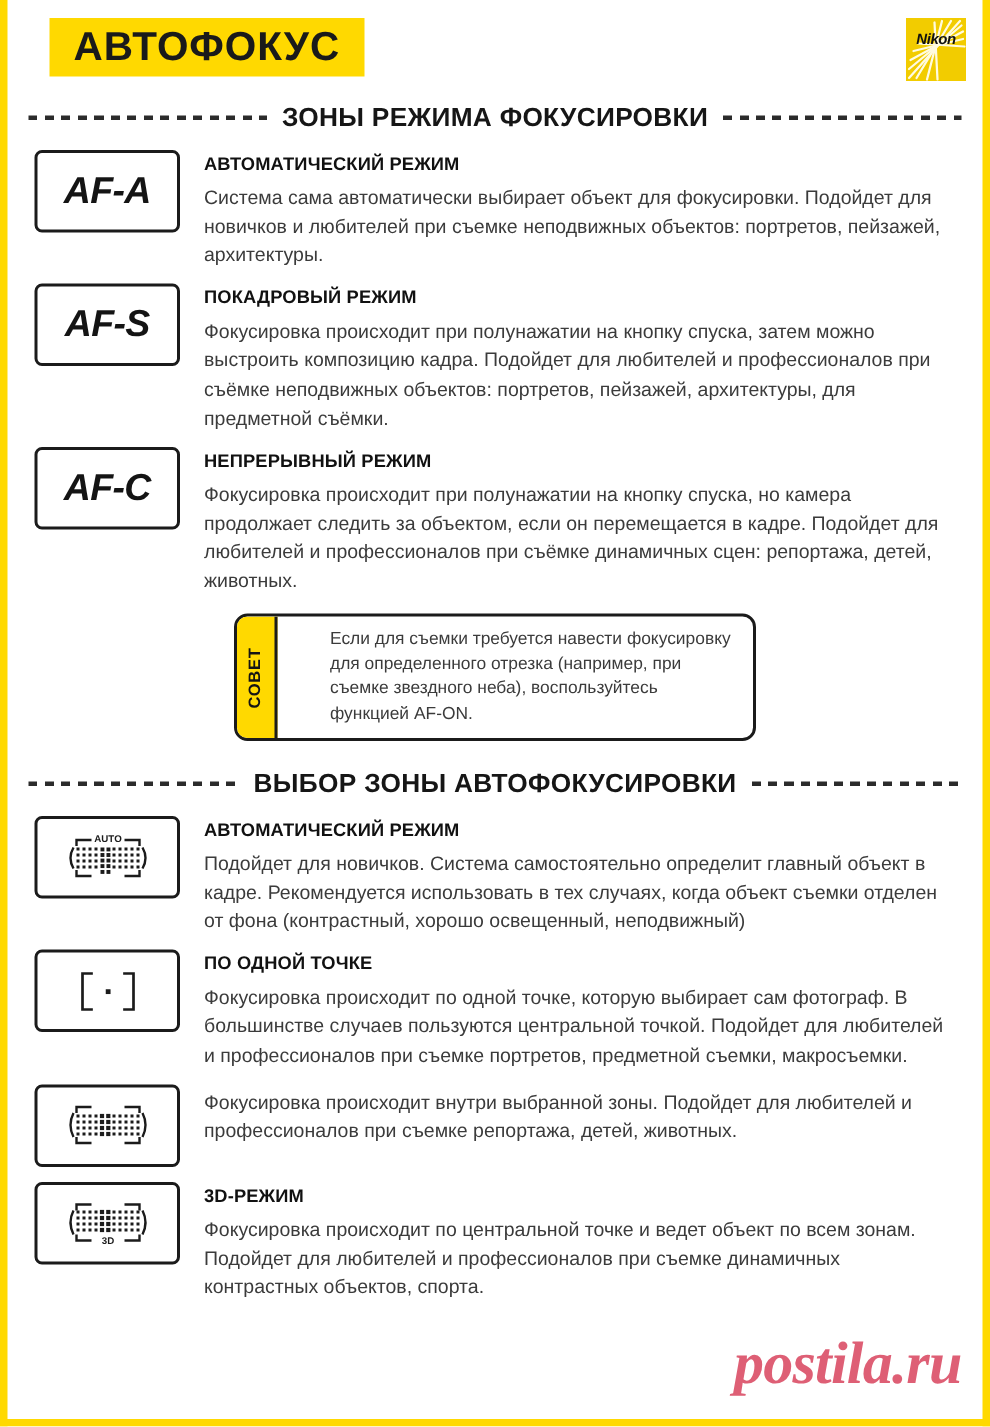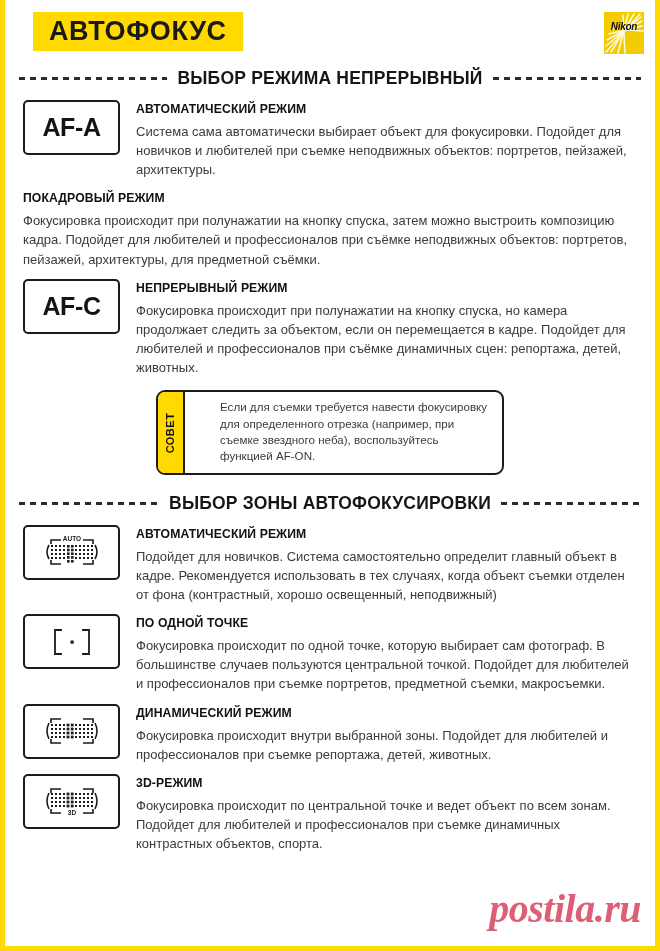--- a/index.html
+++ b/index.html
@@ -114,20 +114,21 @@
     display: flex;
     align-items: center;
     justify-content: center;
     background: #fff;
   }
   .af-box-label {
     font-size: 25px;
     font-weight: bold;
     color: #141414;
     letter-spacing: -0.4px;
+    font-style: italic;
   }
 
   
   .zone-box {
     flex: 0 0 auto;
     width: 97px;
     height: 55px;
     border: 2.5px solid #1b1b1b;
     border-radius: 5px;
     display: flex;
@@ -213,35 +214,38 @@
           <line x1="14" y1="41" x2="24" y2="2"></line>
           <line x1="21" y1="41" x2="19" y2="3"></line>
         </g>
       </svg>
       <div class="nikon-word">Nikon</div>
     </div>
   </div>
 
   <div class="section-head">
     <span class="dashline"></span>
-    <span class="section-title">ВЫБОР РЕЖИМА НЕПРЕРЫВНЫЙ</span>
+    <span class="section-title">ЗОНЫ РЕЖИМА ФОКУСИРОВКИ</span>
     <span class="dashline"></span>
   </div>
 
   <div class="row">
     <div class="af-box">
       <span class="af-box-label">AF-A</span>
     </div>
     <div class="row-body">
       <div class="item-title">АВТОМАТИЧЕСКИЙ РЕЖИМ</div>
       <div class="item-desc">Система сама автоматически выбирает объект для фокусировки. Подойдет для новичков и любителей при съемке неподвижных объектов: портретов, пейзажей, архитектуры.</div>
     </div>
   </div>
 
   <div class="row">
+    <div class="af-box">
+      <span class="af-box-label">AF-S</span>
+    </div>
     <div class="row-body">
       <div class="item-title">ПОКАДРОВЫЙ РЕЖИМ</div>
       <div class="item-desc">Фокусировка происходит при полунажатии на кнопку спуска, затем можно выстроить композицию кадра. Подойдет для любителей и профессионалов при съёмке неподвижных объектов: портретов, пейзажей, архитектуры, для предметной съёмки.</div>
     </div>
   </div>
 
   <div class="row">
     <div class="af-box">
       <span class="af-box-label">AF-C</span>
     </div>
@@ -413,21 +417,20 @@
             <rect x="35.8" y="24.6" width="2.8" height="2.8"></rect>
           <rect x="40" y="25" width="2" height="2"></rect>
             <rect x="44" y="25" width="2" height="2"></rect>
           <rect x="48" y="25" width="2" height="2"></rect>
             <rect x="52" y="25" width="2" height="2"></rect>
           <rect x="56" y="25" width="2" height="2"></rect>
         </g>
       </svg>
     </div>
     <div class="row-body">
-      <div class="item-title">ДИНАМИЧЕСКИЙ РЕЖИМ</div>
       <div class="item-desc">Фокусировка происходит внутри выбранной зоны. Подойдет для любителей и профессионалов при съемке репортажа, детей, животных.</div>
     </div>
   </div>
 
   <div class="row">
     <div class="zone-box">
       <svg width="74" height="40" viewBox="0 0 74 40">
         <g fill="none" stroke="#1b1b1b" stroke-width="1.6">
           <path d="M16 12 V8 H26"></path>
             <path d="M48 8 H58 V12"></path>

